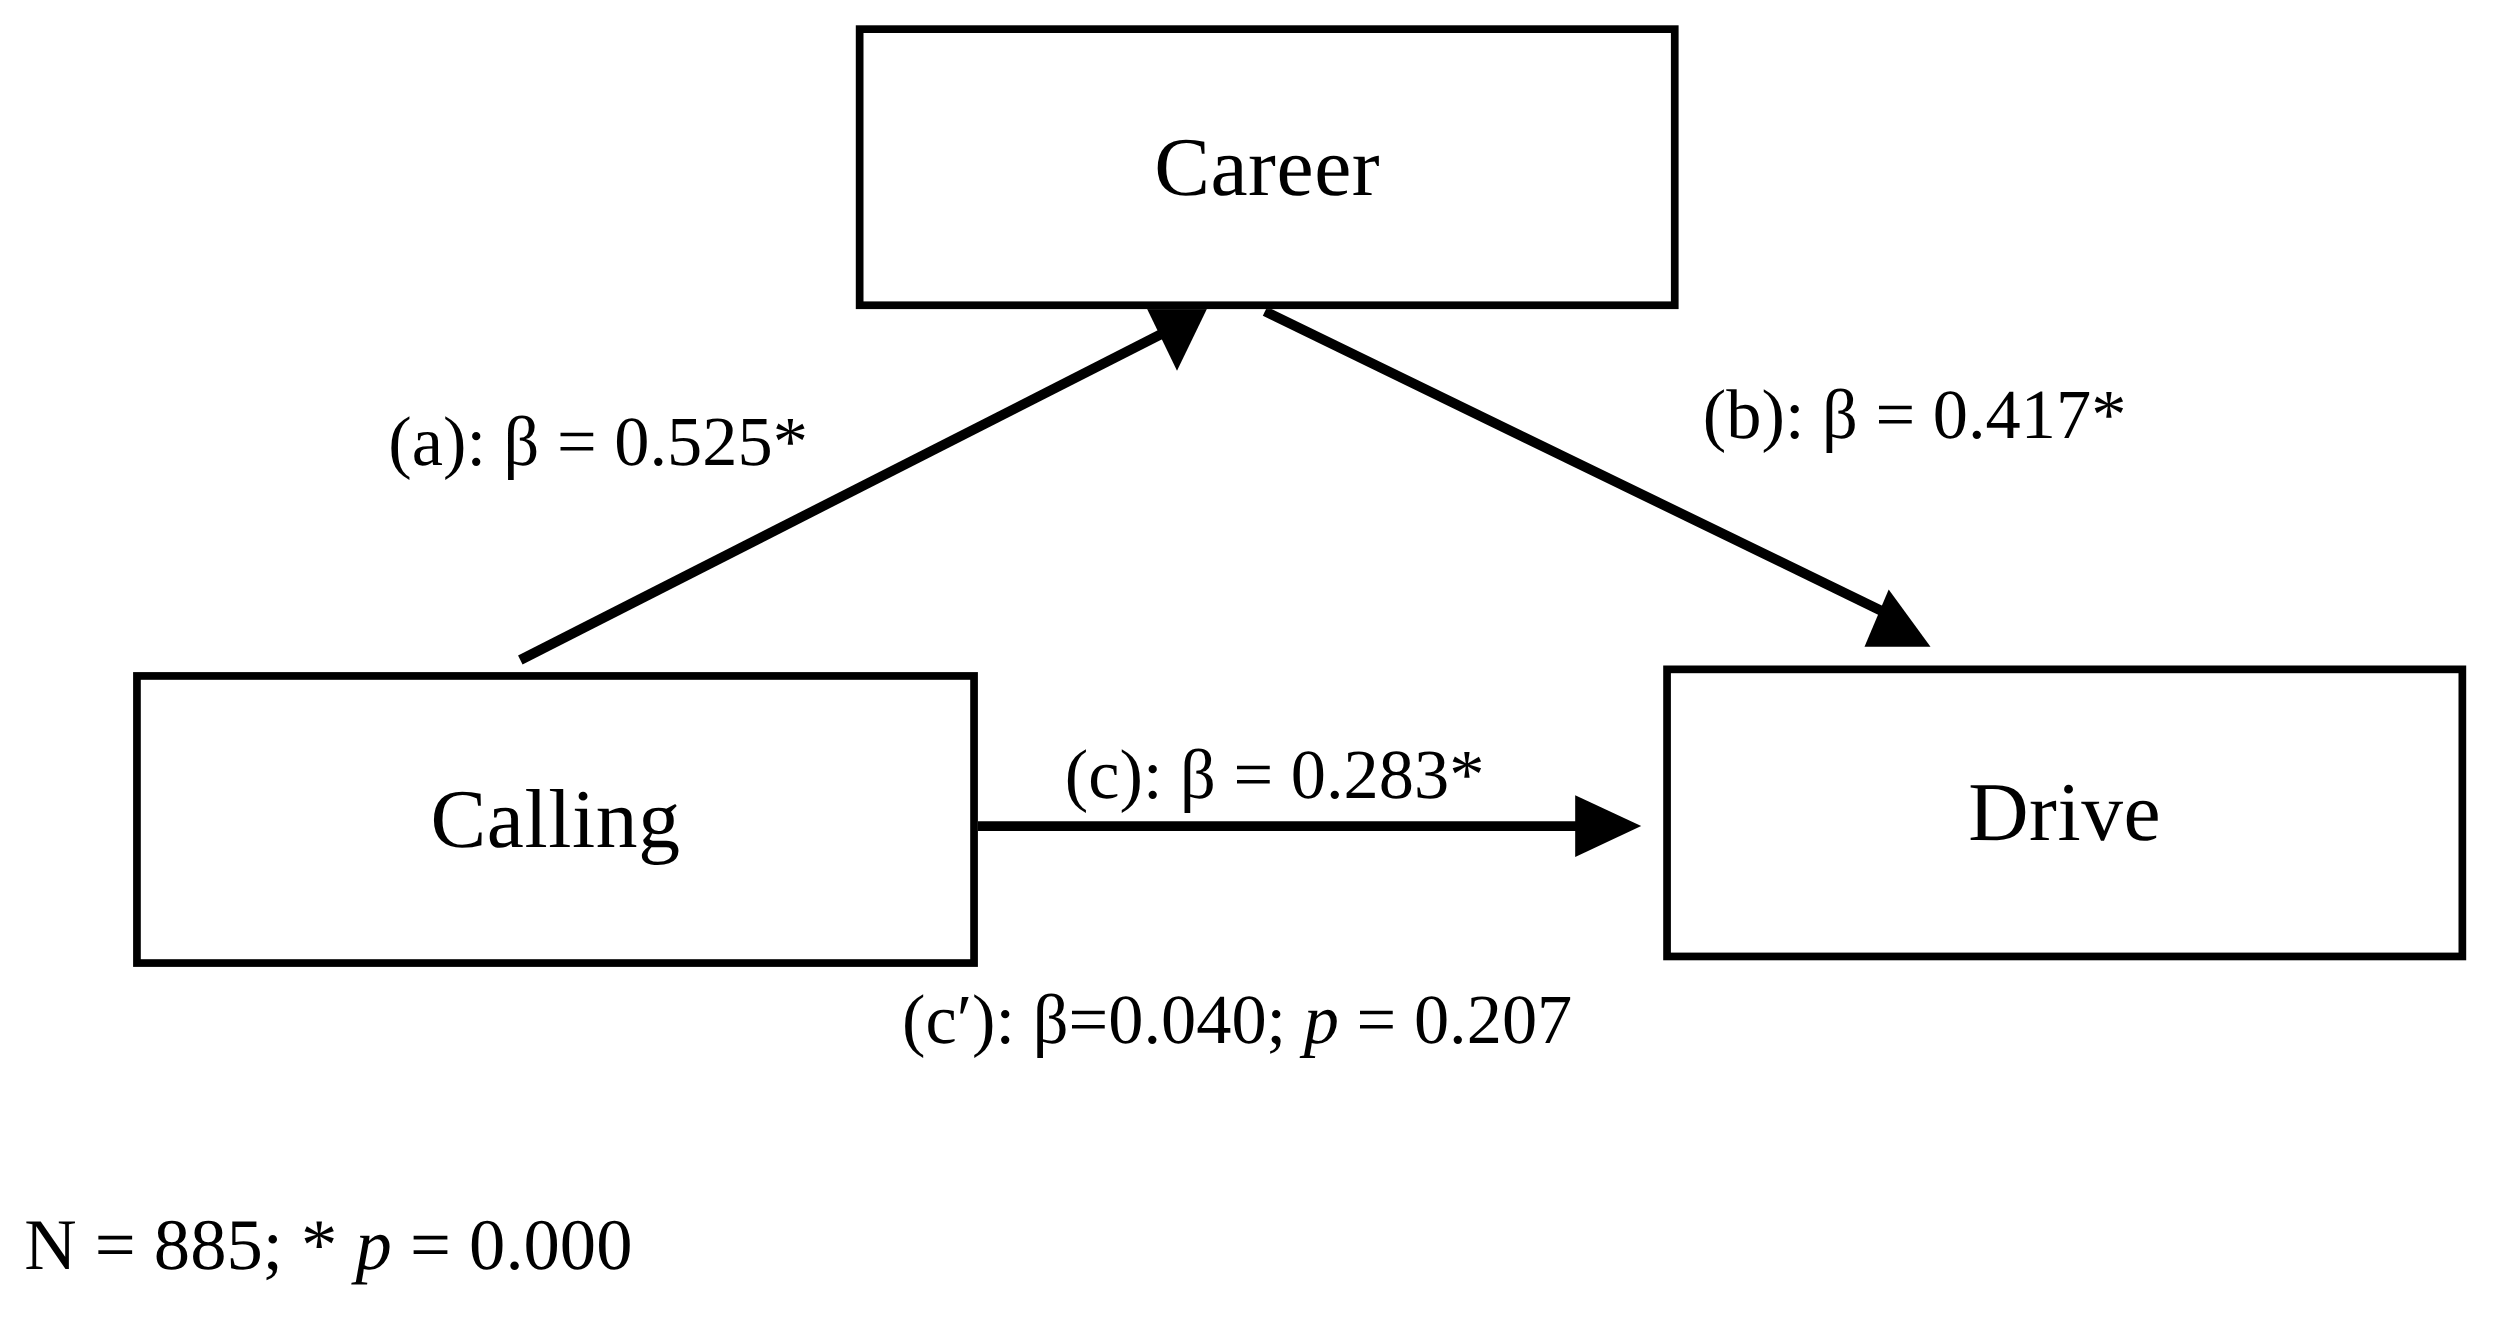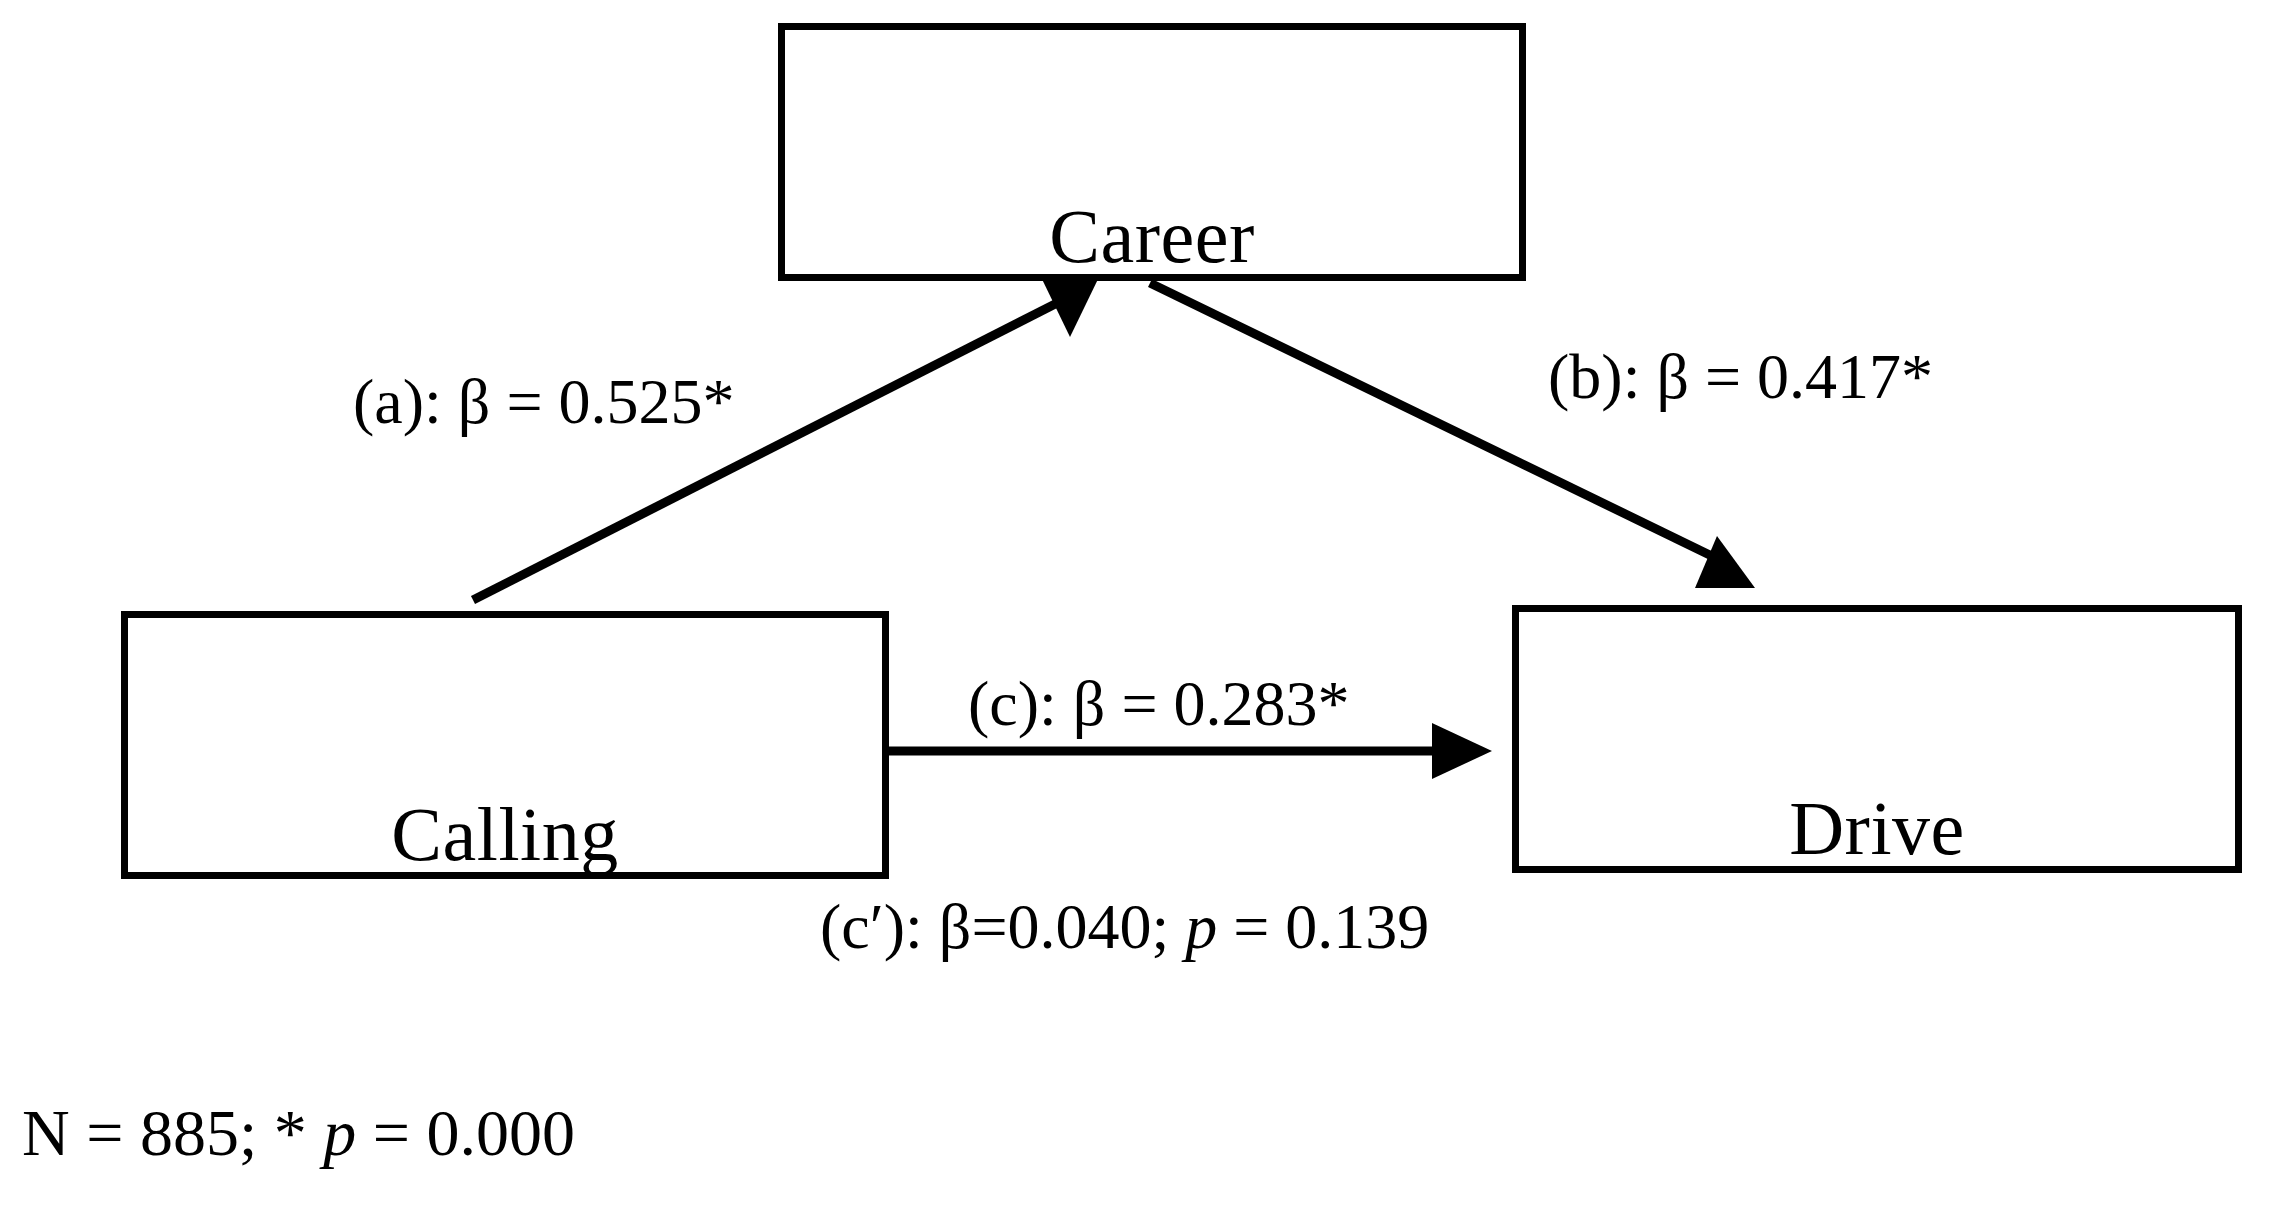--- a/index.html
+++ b/index.html
@@ -23,21 +23,21 @@
     left: 0;
     width: 2275px;
     height: 1211px;
   }
   .node-box {
     position: absolute;
     border: 7px solid #000000;
     background: #ffffff;
     box-sizing: border-box;
     display: flex;
-    align-items: flex-end;
+    align-items: center;
     justify-content: center;
   }
   .node-label {
     font-size: 76px;
     line-height: 1;
     color: #000000;
     letter-spacing: 0.5px;
   }
   .edge-label {
     position: absolute;
@@ -102,20 +102,20 @@
     <span class="node-label">Drive</span>
   </div>
 
   <div class="edge-label" id="label-a">(a): β = 0.525*</div>
 
   <div class="edge-label" id="label-b">(b): β = 0.417*</div>
 
   <div class="edge-label" id="label-c">(c): β = 0.283*</div>
 
   <div class="edge-label" id="label-cp">
-    <span>(c′): β=0.040; </span><span class="ital">p</span><span> = 0.139</span>
+    <span>(c′): β=0.040; </span><span class="ital">p</span><span> = 0.207</span>
   </div>
 
   <div class="footnote" id="footnote-stats">
     <span>N = 885; * </span><span class="ital">p</span><span> = 0.000</span>
   </div>
 
 </div>
 
 </body></html>

